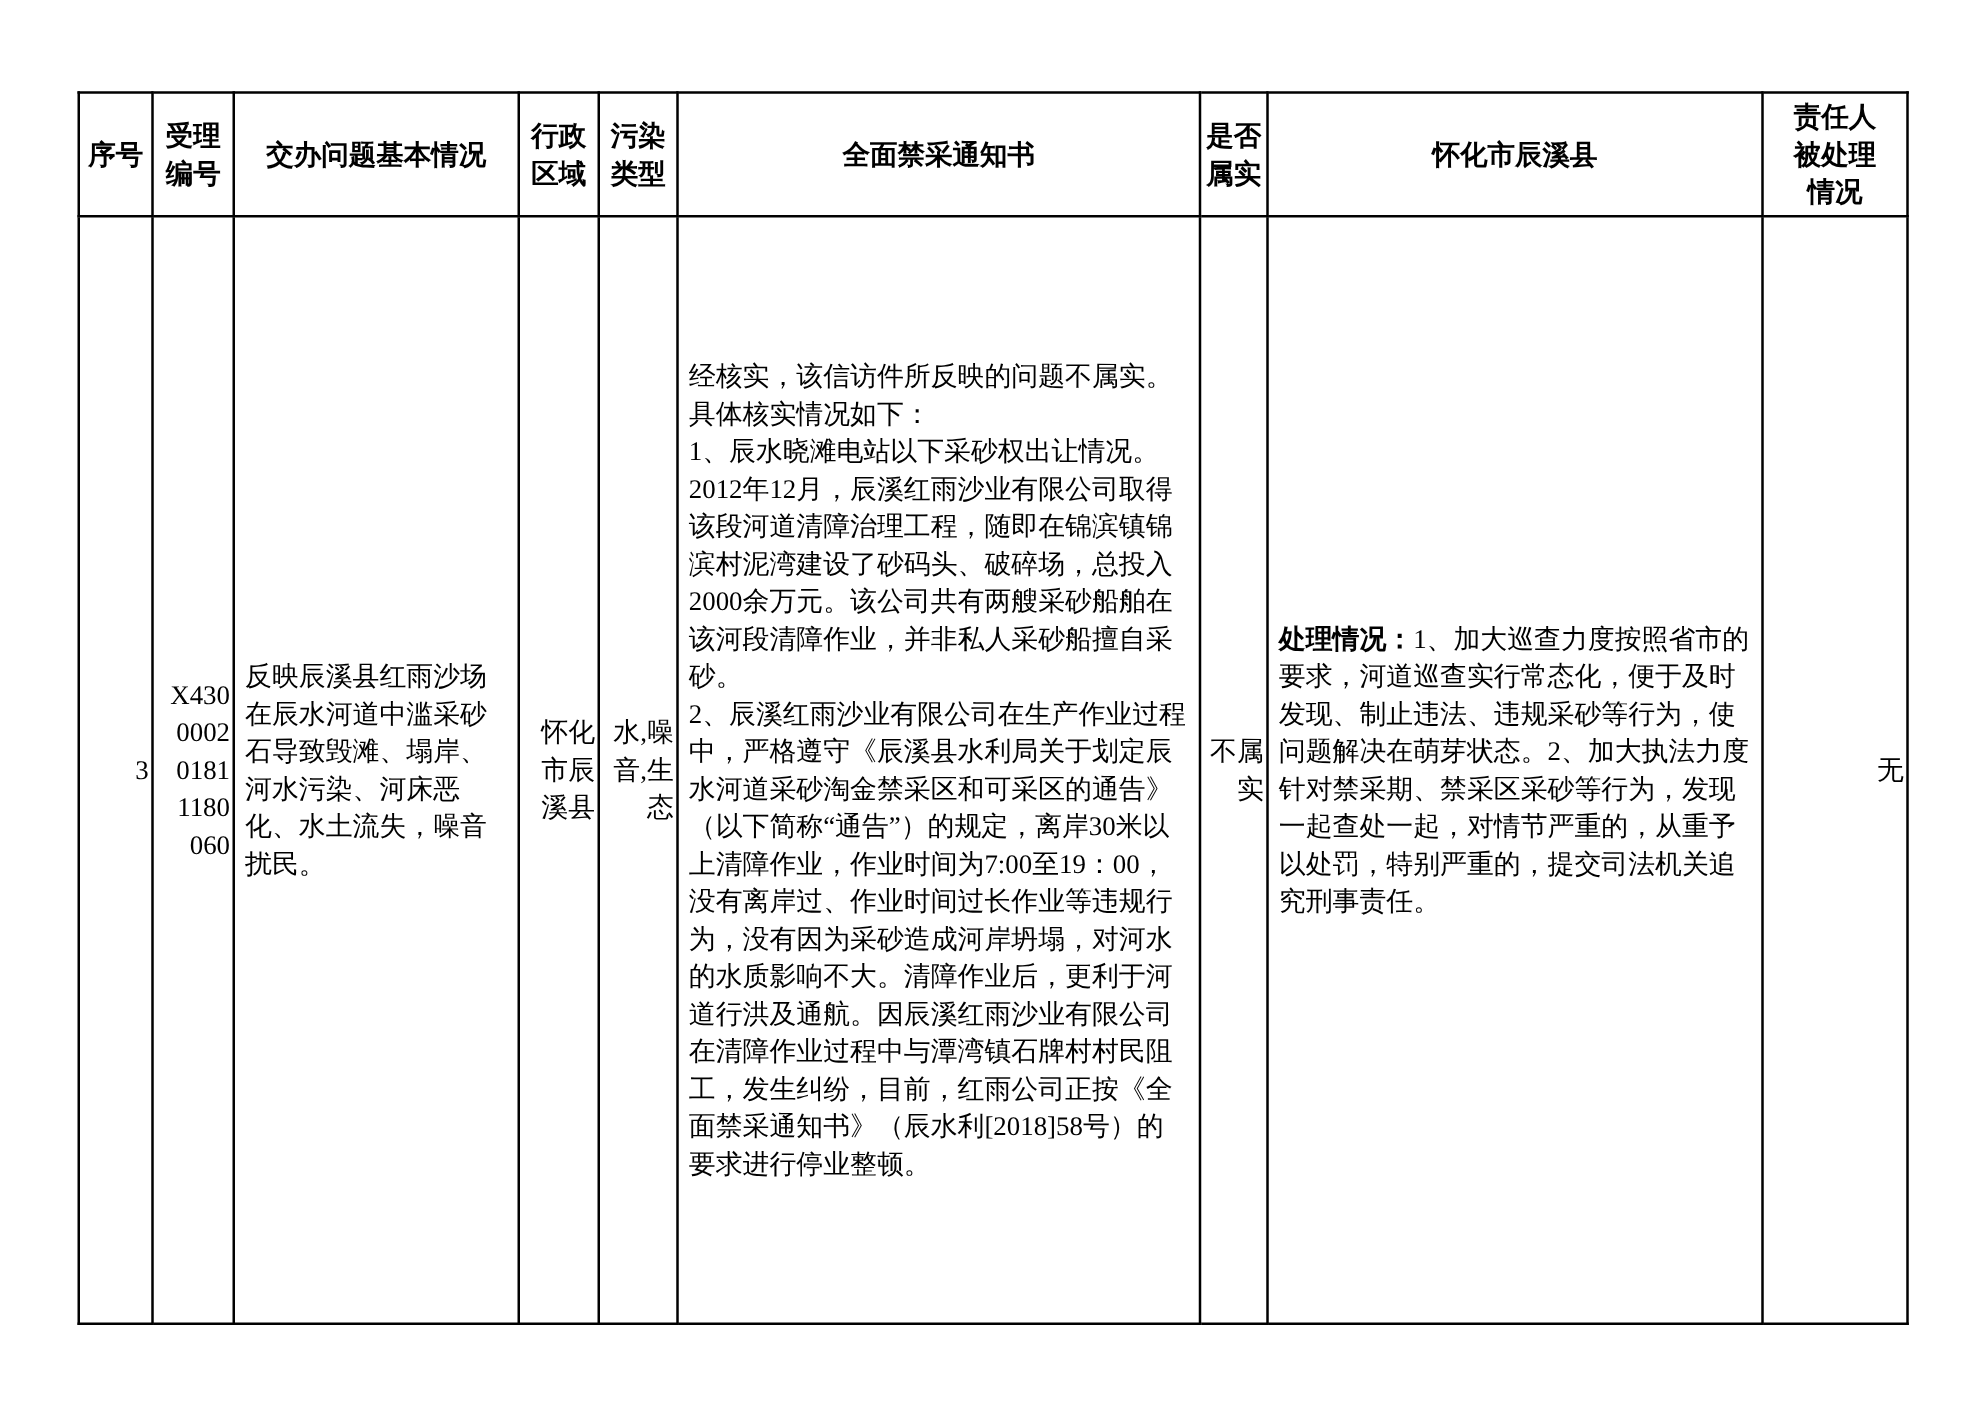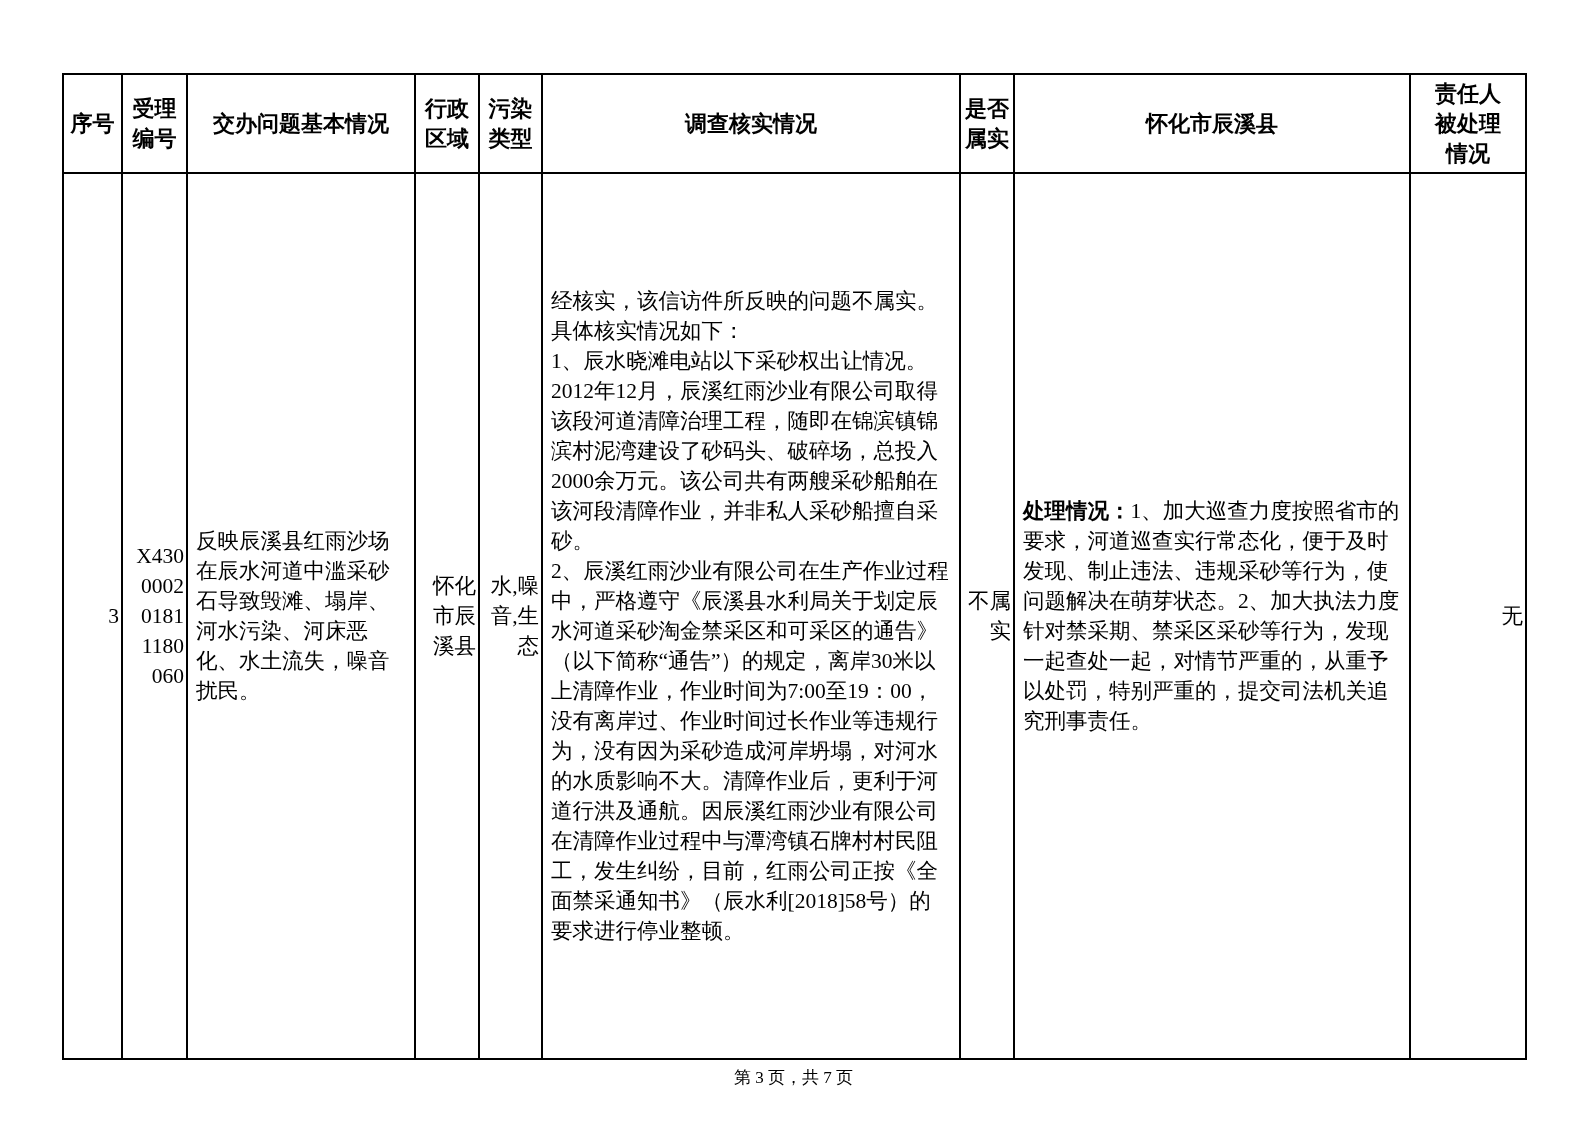--- a/index.html
+++ b/index.html
@@ -82,21 +82,21 @@
     <thead>
       <tr>
         <th class="hcell">序号</th>
         <th class="hcell">受理
 编号</th>
         <th class="hcell">交办问题基本情况</th>
         <th class="hcell">行政
 区域</th>
         <th class="hcell">污染
 类型</th>
-        <th class="hcell">调查核实情况</th>
+        <th class="hcell">全面禁采通知书</th>
         <th class="hcell">是否
 属实</th>
         <th class="hcell">怀化市辰溪县</th>
         <th class="hcell">责任人
 被处理
 情况</th>
       </tr>
     </thead>
     <tbody>
       <tr>
@@ -114,15 +114,14 @@
 2、辰溪红雨沙业有限公司在生产作业过程中，严格遵守《辰溪县水利局关于划定辰水河道采砂淘金禁采区和可采区的通告》（以下简称“通告”）的规定，离岸30米以上清障作业，作业时间为7:00至19：00，没有离岸过、作业时间过长作业等违规行为，没有因为采砂造成河岸坍塌，对河水的水质影响不大。清障作业后，更利于河道行洪及通航。因辰溪红雨沙业有限公司在清障作业过程中与潭湾镇石牌村村民阻工，发生纠纷，目前，红雨公司正按《全面禁采通知书》（辰水利[2018]58号）的要求进行停业整顿。</td>
         <td class="cell-center">不属实</td>
         <td class="cell-text">
           <span class="bold-label">处理情况：</span><span>1、加大巡查力度按照省市的要求，河道巡查实行常态化，便于及时发现、制止违法、违规采砂等行为，使问题解决在萌芽状态。2、加大执法力度针对禁采期、禁采区采砂等行为，发现一起查处一起，对情节严重的，从重予以处罚，特别严重的，提交司法机关追究刑事责任。</span>
         </td>
         <td class="cell-center">无</td>
       </tr>
     </tbody>
   </table>
 
-  <div class="page-footer">第 3 页，共 7 页</div>
 
 </div>
 
 </body></html>

